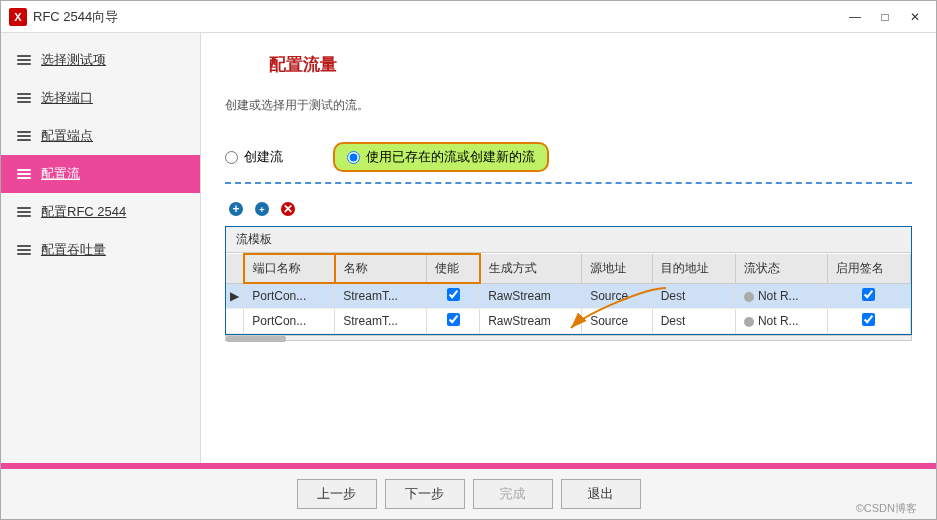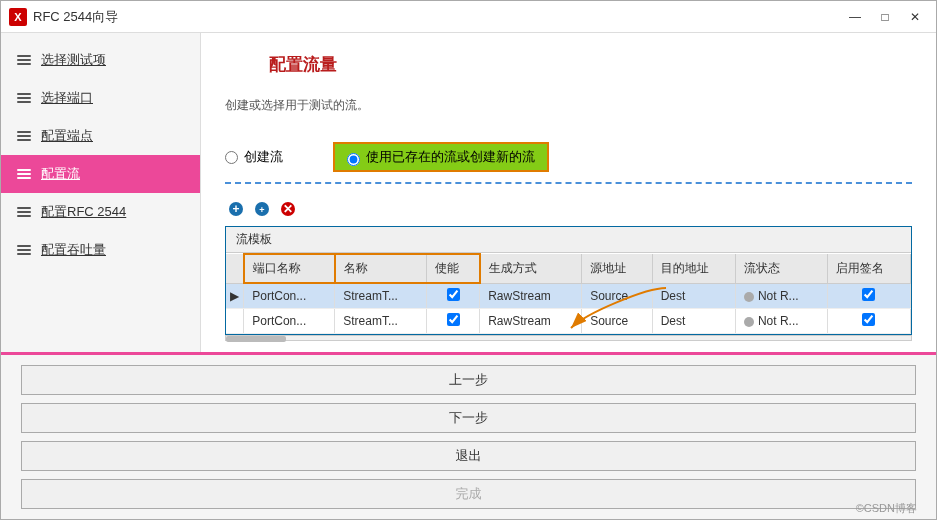--- a/index.html
+++ b/index.html
@@ -130,23 +130,22 @@
     }
     .radio-option {
       display: flex;
       align-items: center;
       gap: 6px;
       cursor: pointer;
     }
     .radio-option.highlighted {
       border: 2px solid #e07b00;
       padding: 4px 12px;
-      border-radius: 0;
-      background: #84cc16;
-      align-items: flex-end;
+      border-radius: 10px;
+      background: #bef264;
     }
     input[type="radio"] { cursor: pointer; }
 
     
     .toolbar {
       display: flex;
       align-items: center;
       gap: 4px;
       margin-bottom: 6px;
     }
@@ -222,27 +221,26 @@
       width: 10px;
       height: 10px;
       border-radius: 50%;
       background: #aaa;
       margin-right: 4px;
       vertical-align: middle;
     }
 
     
     .bottom-bar {
-      border-top: 3px solid #ec4899;
+      border-top: 6px solid #ec4899;
       padding: 10px 20px;
       display: flex;
       justify-content: center;
       gap: 8px;
       background: #f5f5f5;
-      flex-direction: column;
     }
     .bottom-btn {
       min-width: 80px;
       height: 30px;
       padding: 0 16px;
       border: 1px solid #aaa;
       background: #f0f0f0;
       cursor: pointer;
       font-size: 13px;
       font-family: inherit;
@@ -431,18 +429,18 @@
 
       <div style="height:6px; background:#f0f0f0; border:1px solid #ccc; margin-top:0; position:relative;">
         <div style="position:absolute; left:0; top:0; width:60px; height:6px; background:#bbb; border-radius:2px;"></div>
       </div>
     </div>
   </div>
 
   <div class="bottom-bar">
     <button class="bottom-btn">上一步</button>
     <button class="bottom-btn">下一步</button>
+    <button class="bottom-btn" disabled="">完成</button>
     <button class="bottom-btn">退出</button>
-    <button class="bottom-btn" disabled="">完成</button>
   </div>
 </div>
 
 <div class="watermark">©CSDN博客</div>
 
 </body></html>

